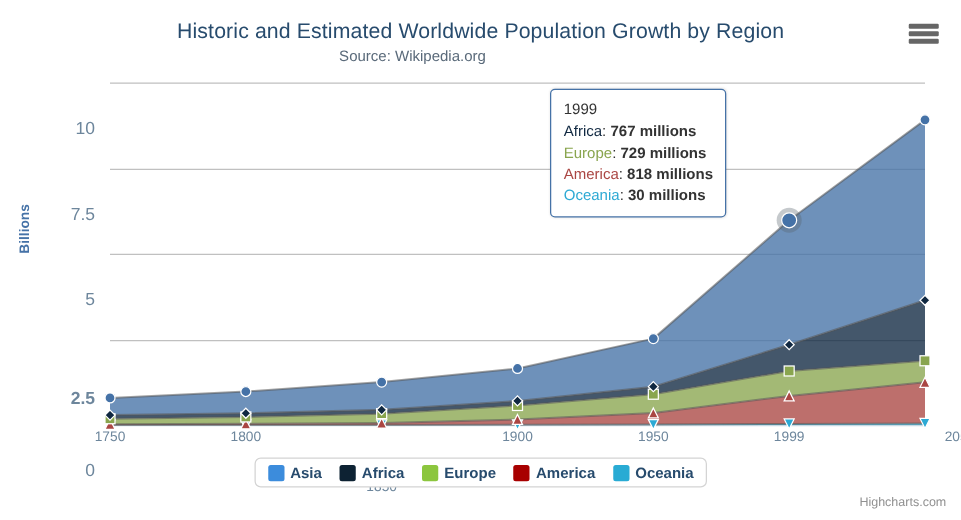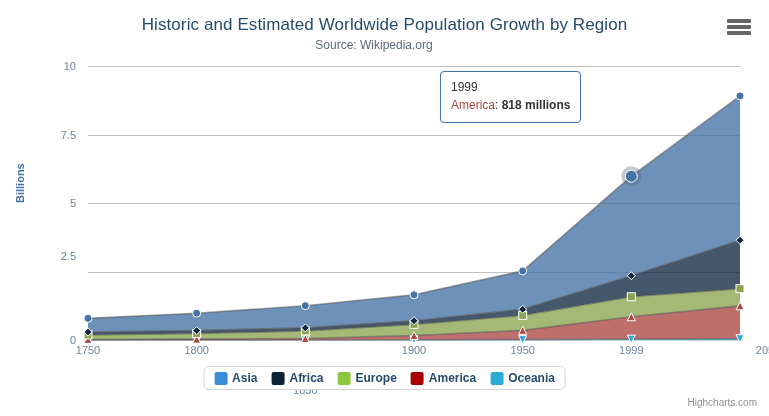--- a/index.html
+++ b/index.html
@@ -15,21 +15,21 @@
 
   .chart-title {
     position:absolute; top:15px; left:0; width:769px;
     text-align:center;
     font-size:17px; color:#274b6d; font-weight:normal;
     letter-spacing:.1px;
   }
   .chart-subtitle {
     position:absolute; top:38px; left:0; width:660px;
     text-align:center;
-    font-size:12px; color:#5a6a7a;margin-left:44px;
+    font-size:12px; color:#5a6a7a;
   }
 
   .menu-button {
     position:absolute; top:17px; right:18px;
     width:24px; height:20px;
     display:flex; flex-direction:column; justify-content:space-between;
     padding:2px 0; cursor:pointer;
   }
   .menu-button i { display:block; height:4px; background:#666; border-radius:1px; }
 
@@ -40,21 +40,21 @@
     width:652px; height:274px;
   }
   .gridline {
     position:absolute; left:0; width:100%; height:1px;
     background:#c0c0c0;
   }
   .gridline.zero { background:#c7dae5; }
   .ylabels { position:absolute; left:0; top:66px; width:84px; height:274px; }
   .ylabels span {
     position:absolute; right:8px; transform:translateY(-50%);
-    font-size:11px; color:#6d869c; white-space:nowrap;
+    font-size:14px; color:#6d869c; white-space:nowrap;margin-top:36px;
   }
   .yaxis-title {
     position:absolute; left:14px; top:203px;
     font-size:11px; font-weight:bold; color:#4572a7;
     transform:rotate(-90deg); transform-origin:left top;
     white-space:nowrap;
   }
   .xlabels { position:absolute; left:88px; top:344px; width:652px; height:18px; }
   .xlabels span {
     position:absolute; transform:translateX(-50%);
@@ -108,21 +108,21 @@
 
   <div class="menu-button">
     <i></i>
     <i></i>
     <i></i>
   </div>
 
   <div class="yaxis-title">Billions</div>
   <div class="ylabels" id="ylabels">
       <span style="top: 274px;">0</span>
-      <span style="top: 190px;">2.5</span>
+      <span style="top: 216px; font-weight: bold;">2.5</span>
       <span style="top: 137px;">5</span>
       <span style="top: 68.5px;">7.5</span>
       <span style="top: 0px;">10</span>
     </div>
   <div class="xlabels" id="xlabels">
       <span style="left: 0px;">1750</span>
       <span style="left: 108.667px;">1800</span>
       <span style="left: 217.333px; margin-top: 40px;">1850</span>
       <span style="left: 326px;">1900</span>
       <span style="left: 434.667px;">1950</span>
@@ -184,21 +184,24 @@
         <circle cx="434.66666666666663" cy="204.8972" r="4" fill="#4572A7" stroke="#ffffff" stroke-width="1"></circle>
         <circle cx="543.3333333333334" cy="110.2028" r="10" fill="rgba(90,100,110,.35)"></circle>
         <circle cx="543.3333333333334" cy="110.2028" r="6" fill="#4572A7" stroke="#ffffff" stroke-width="1"></circle>
         <circle cx="652" cy="29.893400000000014" r="4" fill="#4572A7" stroke="#ffffff" stroke-width="1"></circle>
       </svg>
   </div>
 
   <div class="tooltip">
     <div class="tt-header">1999</div>
     <div id="tooltip-rows">
+        <div class="tt-row"><span style="color: rgb(16, 40, 65);">Africa</span>: <b>767 millions</b></div>
+        <div class="tt-row"><span style="color: rgb(137, 165, 78);">Europe</span>: <b>729 millions</b></div>
         <div class="tt-row"><span style="color: rgb(170, 70, 67);">America</span>: <b>818 millions</b></div>
+        <div class="tt-row"><span style="color: rgb(44, 169, 212);">Oceania</span>: <b>30 millions</b></div>
       </div>
   </div>
 
   <div class="legend" id="legend">
       <div class="legend-item">
         <span class="legend-swatch" style="background: rgb(60, 140, 220);"></span>
         <span class="legend-label">Asia</span>
       </div>
       <div class="legend-item">
         <span class="legend-swatch" style="background: rgb(13, 34, 51);"></span>

